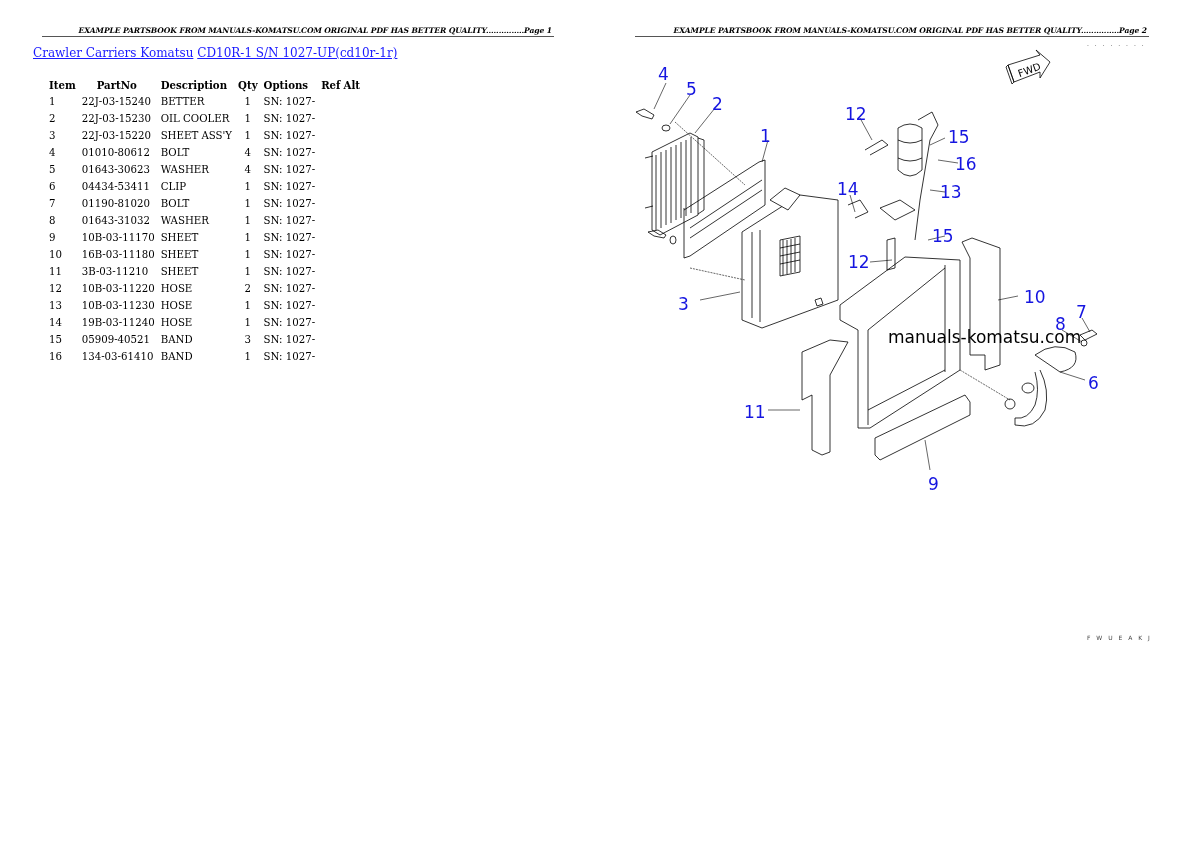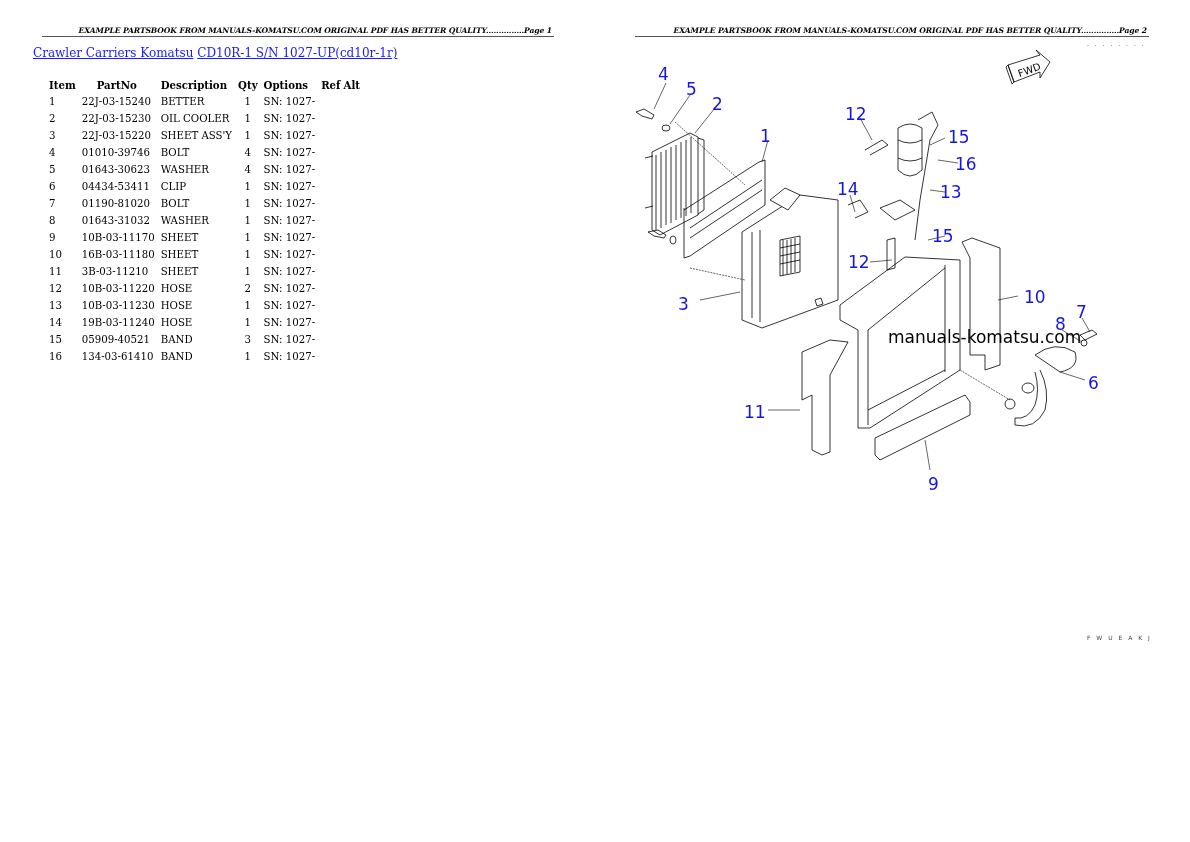--- a/index.html
+++ b/index.html
@@ -75,21 +75,21 @@
           <td class="c-item">3</td>
           <td>22J-03-15220</td>
           <td>SHEET ASS'Y</td>
           <td class="c-qty">1</td>
           <td>SN: 1027-</td>
           <td></td>
           <td></td>
         </tr>
         <tr>
           <td class="c-item">4</td>
-          <td>01010-39746</td>
+          <td>01010-80612</td>
           <td>BOLT</td>
           <td class="c-qty">4</td>
           <td>SN: 1027-</td>
           <td></td>
           <td></td>
         </tr>
         <tr>
           <td class="c-item">5</td>
           <td>01643-30623</td>
           <td>WASHER</td>

